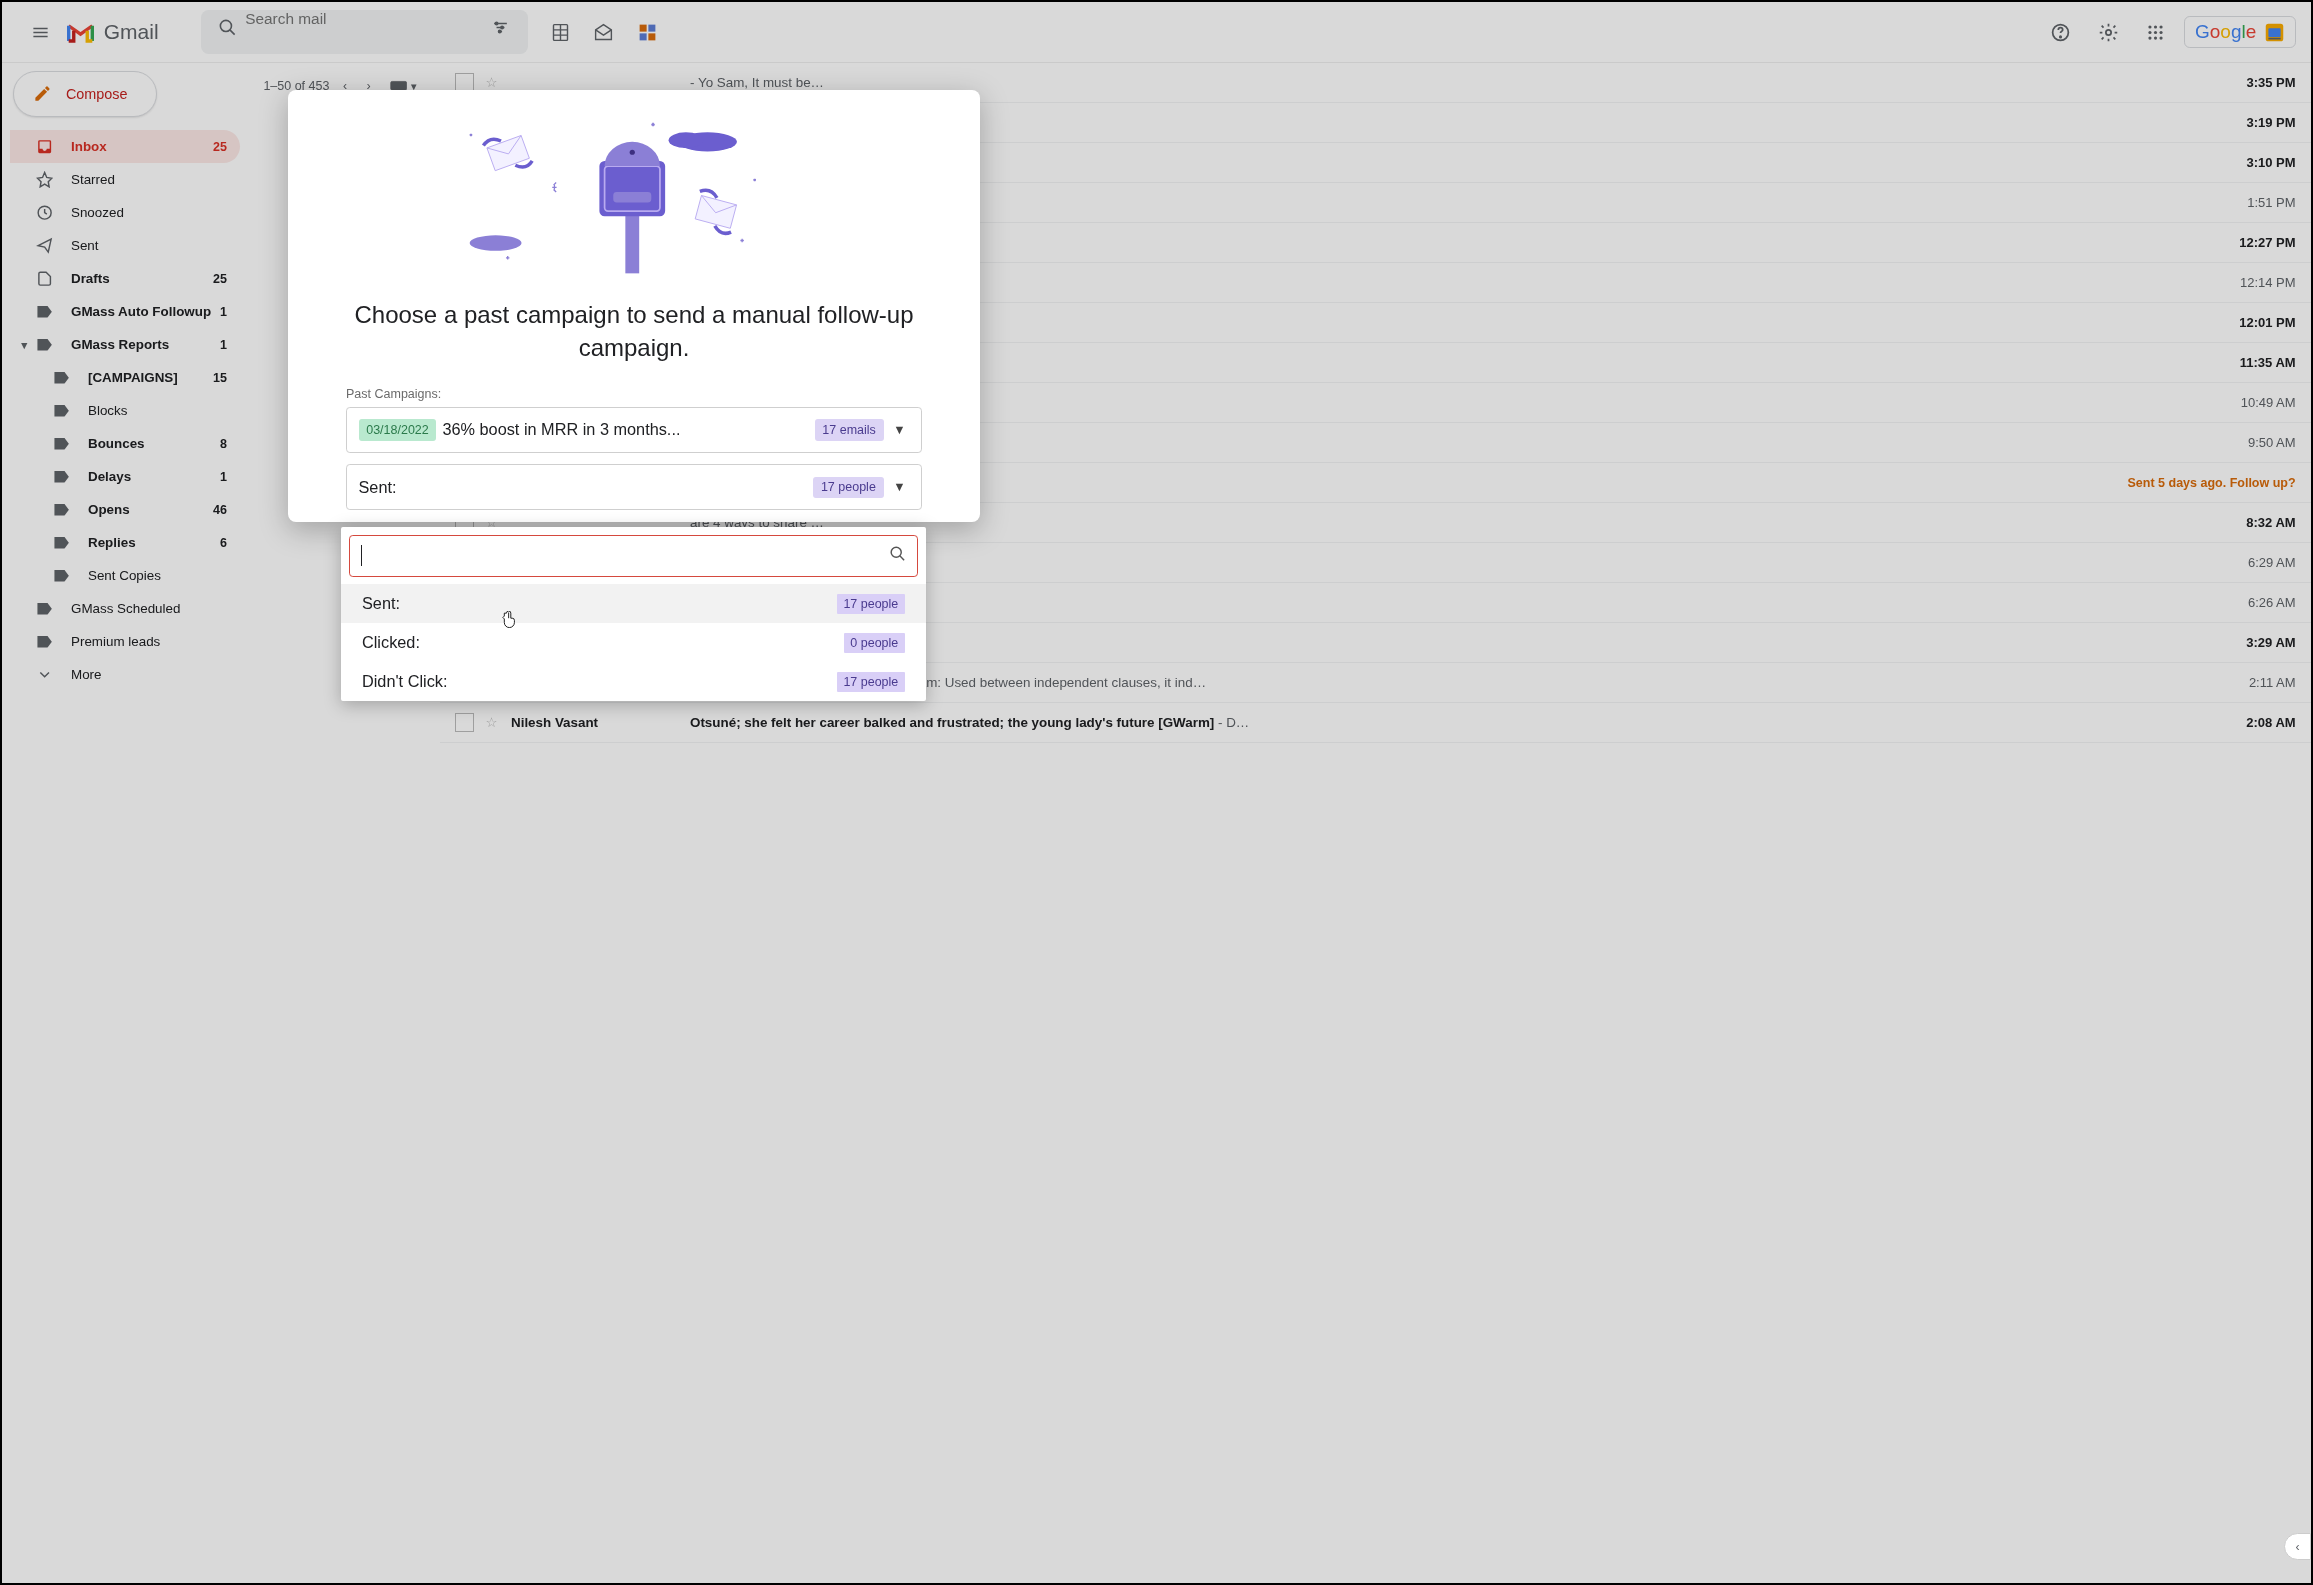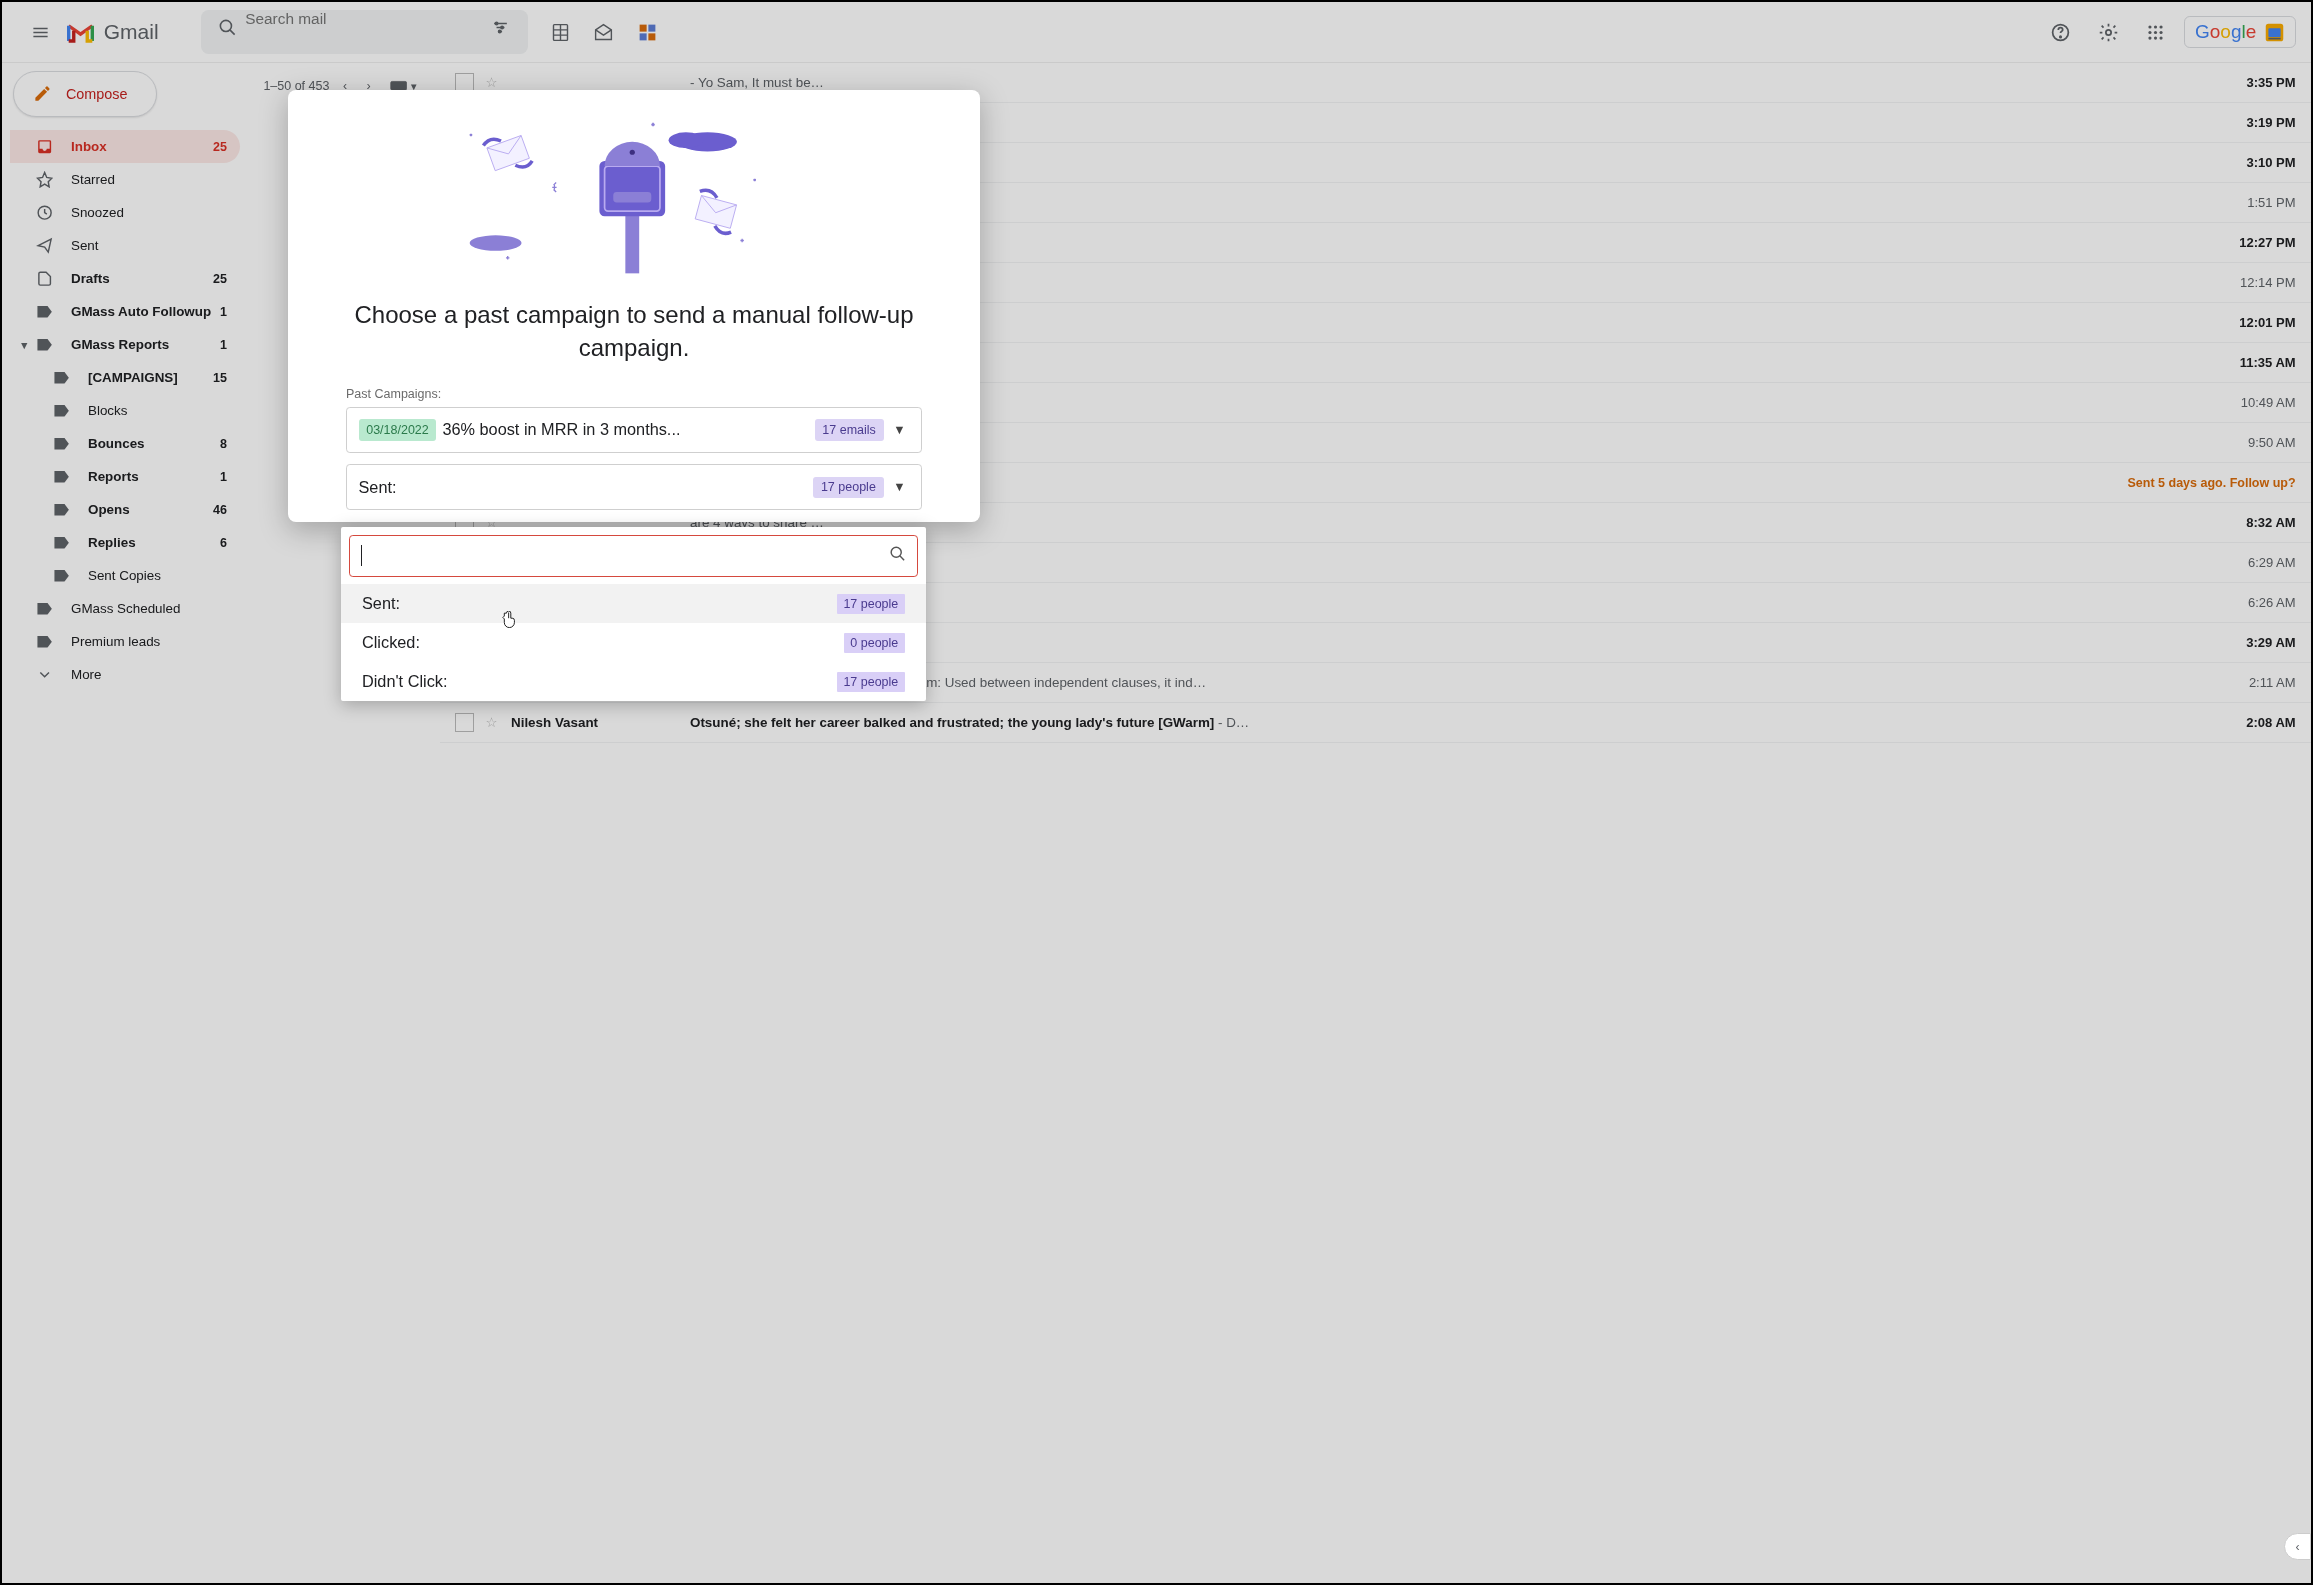--- a/index.html
+++ b/index.html
@@ -268,21 +268,21 @@
           </span>
           <span>Bounces</span>
           <span class="count">8</span>
         </div>
         <div class="nav-item bold sub">
           <span class="ico">
             <svg width="17.3" height="15.4" viewBox="0 0 24 20" fill="currentColor">
               <path d="M2 2h14l6 8-6 8H2z"></path>
             </svg>
           </span>
-          <span>Reports</span>
+          <span>Delays</span>
           <span class="count">1</span>
         </div>
         <div class="nav-item bold sub">
           <span class="ico">
             <svg width="17.3" height="15.4" viewBox="0 0 24 20" fill="currentColor">
               <path d="M2 2h14l6 8-6 8H2z"></path>
             </svg>
           </span>
           <span>Opens</span>
           <span class="count">46</span>

